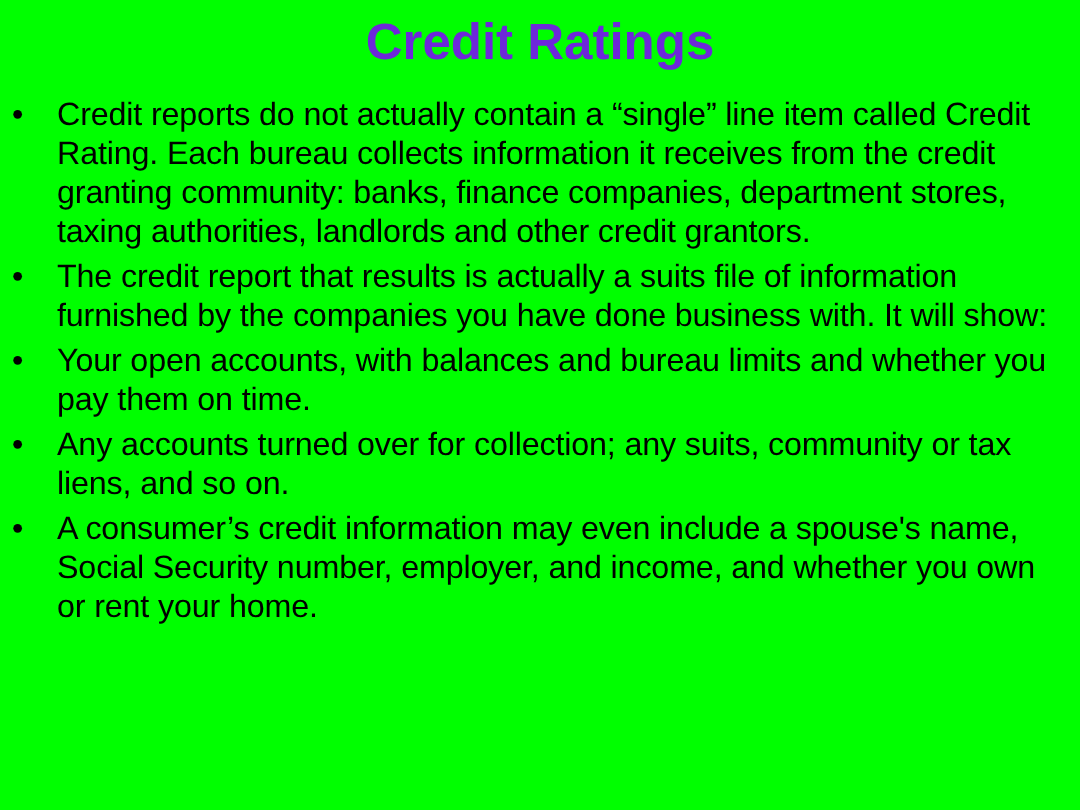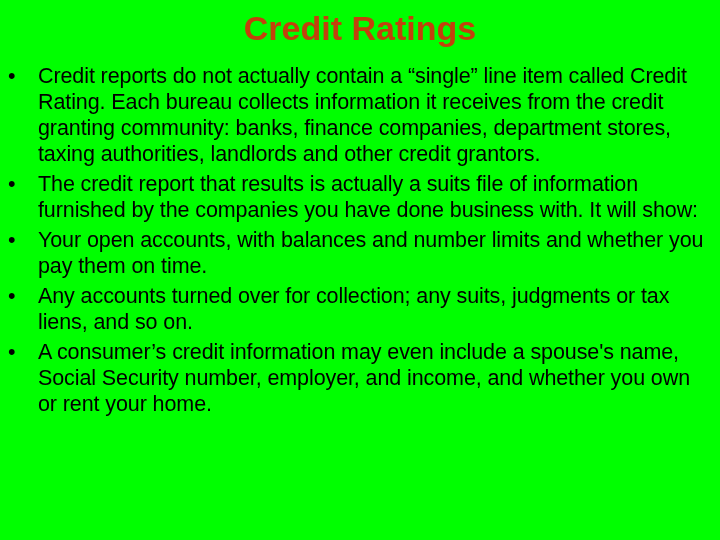--- a/index.html
+++ b/index.html
@@ -23,21 +23,21 @@
   }
 
   .slide-title {
     position: absolute;
     left: 0;
     top: 8px;
     width: 720px;
     text-align: center;
     font-size: 34px;
     font-weight: bold;
-    color: #c2410c;
+    color: #6d28d9;
     letter-spacing: 0px;
     line-height: 40px;
     white-space: nowrap;
   }
 
   .body-block {
     position: absolute;
     left: 6px;
     top: 63px;
     width: 706px;
@@ -87,26 +87,26 @@
       <span class="bullet-text">Credit reports do not actually contain a “single” line item called Credit Rating. Each bureau collects information it receives from the credit granting community: banks, finance companies, department stores, taxing authorities, landlords and other credit grantors.</span>
     </div>
 
     <div class="bullet-item">
       <span class="bullet-marker">•</span>
       <span class="bullet-text">The credit report that results is actually a suits file of information furnished by the companies you have done business with. It will show:</span>
     </div>
 
     <div class="bullet-item">
       <span class="bullet-marker">•</span>
-      <span class="bullet-text">Your open accounts, with balances and number limits and whether you pay them on time.</span>
+      <span class="bullet-text">Your open accounts, with balances and bureau limits and whether you pay them on time.</span>
     </div>
 
     <div class="bullet-item">
       <span class="bullet-marker">•</span>
-      <span class="bullet-text">Any accounts turned over for collection; any suits, judgments or tax liens, and so on.</span>
+      <span class="bullet-text">Any accounts turned over for collection; any suits, community or tax liens, and so on.</span>
     </div>
 
     <div class="bullet-item">
       <span class="bullet-marker">•</span>
       <span class="bullet-text">A consumer’s credit information may even include a spouse's name, Social Security number, employer, and income, and whether you own or rent your home.</span>
     </div>
 
   </div>
 
 </div>

